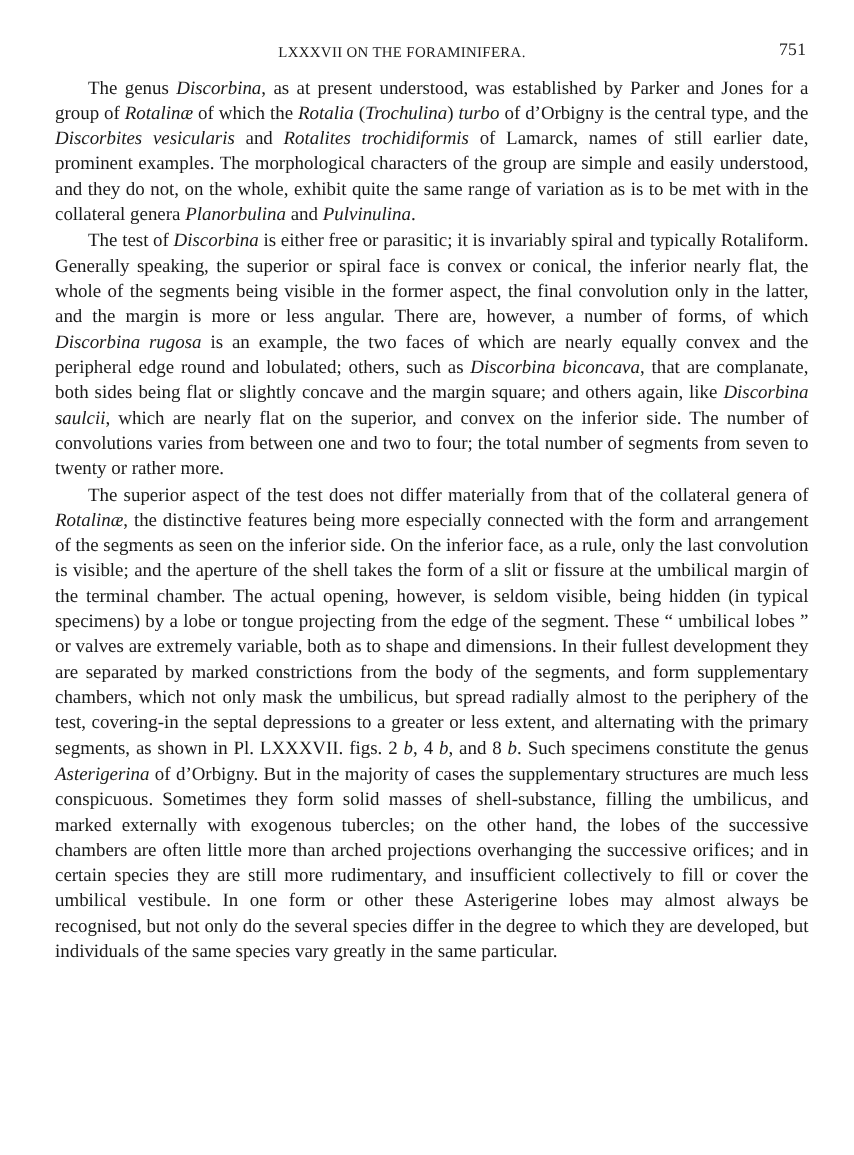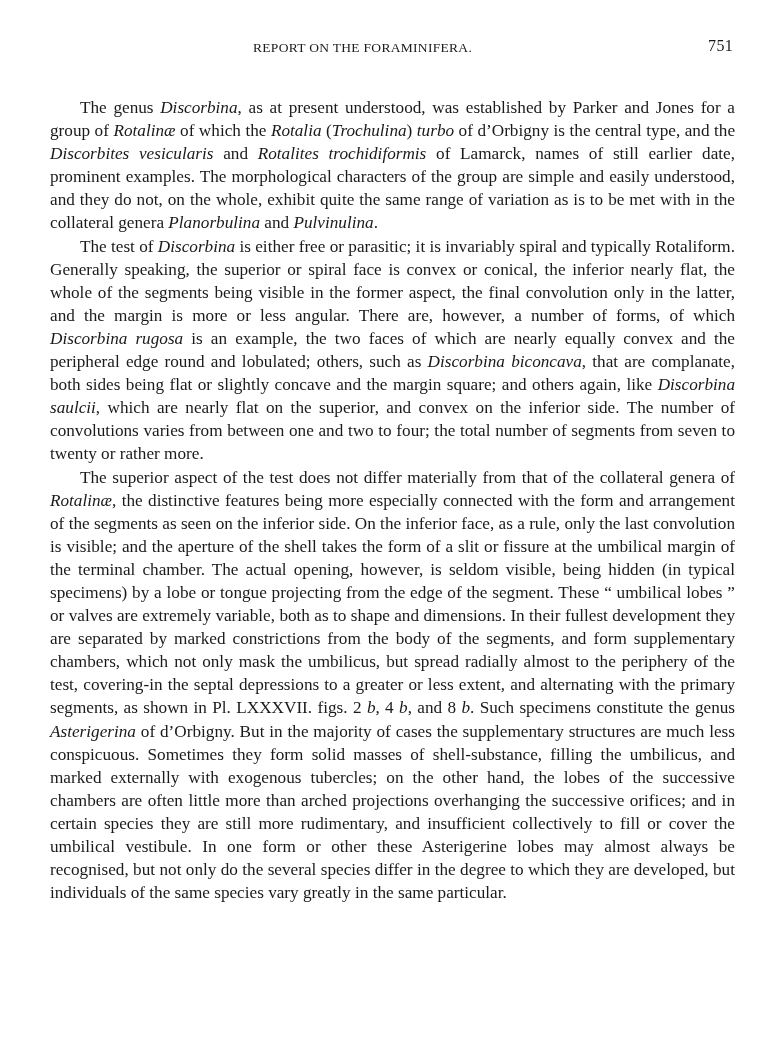--- a/index.html
+++ b/index.html
@@ -2,30 +2,30 @@
 <html><head>
 <meta charset="utf-8">
 <style>
   html, body { margin: 0; padding: 0; background: #ffffff; }
   body { width: 776px; height: 1050px; position: relative; overflow: hidden;
          font-family: "Liberation Serif", "DejaVu Serif", serif; color: #1a1a1a; }
   .page { position: absolute; left: 50px; top: 34px; width: 685px; }
   .header { position: relative; height: 30px; font-size: 13.5px; letter-spacing: 0.3px; }
   .header .title { position: absolute; left: 203px; top: 6px; }
   .header .num { position: absolute; right: 2px; top: 3px; font-size: 16px; }
-  .body { margin-top: 32px; font-size: 17.2px; line-height: 23.1px; text-align: justify; }
+  .body { margin-top: 4px; font-size: 17.2px; line-height: 23.1px; text-align: justify; }
   .body p { margin: 0; text-indent: 30px; }
   i { font-style: italic; }
 </style>
 </head>
 <body>
 
 <div class="page">
   <div class="header">
-    <span class="title">REPORT ON THE FORAMINIFERA.</span>
+    <span class="title">LXXXVII ON THE FORAMINIFERA.</span>
     <span class="num">751</span>
   </div>
   <div class="body">
     <p><span>The genus </span><i>Discorbina</i><span>, as at present understood, was established by Parker and Jones for a group of </span><i>Rotalinæ</i><span> of which the </span><i>Rotalia</i><span> (</span><i>Trochulina</i><span>) </span><i>turbo</i><span> of d’Orbigny is the central type, and the </span><i>Discorbites vesicularis</i><span> and </span><i>Rotalites trochidiformis</i><span> of Lamarck, names of still earlier date, prominent examples. The morphological characters of the group are simple and easily understood, and they do not, on the whole, exhibit quite the same range of variation as is to be met with in the collateral genera </span><i>Planorbulina</i><span> and </span><i>Pulvinulina</i><span>.</span></p>
     <p><span>The test of </span><i>Discorbina</i><span> is either free or parasitic; it is invariably spiral and typically Rotaliform. Generally speaking, the superior or spiral face is convex or conical, the inferior nearly flat, the whole of the segments being visible in the former aspect, the final convolution only in the latter, and the margin is more or less angular. There are, however, a number of forms, of which </span><i>Discorbina rugosa</i><span> is an example, the two faces of which are nearly equally convex and the peripheral edge round and lobulated; others, such as </span><i>Discorbina biconcava</i><span>, that are complanate, both sides being flat or slightly concave and the margin square; and others again, like </span><i>Discorbina saulcii</i><span>, which are nearly flat on the superior, and convex on the inferior side. The number of convolutions varies from between one and two to four; the total number of segments from seven to twenty or rather more.</span></p>
     <p><span>The superior aspect of the test does not differ materially from that of the collateral genera of </span><i>Rotalinæ</i><span>, the distinctive features being more especially connected with the form and arrangement of the segments as seen on the inferior side. On the inferior face, as a rule, only the last convolution is visible; and the aperture of the shell takes the form of a slit or fissure at the umbilical margin of the terminal chamber. The actual opening, however, is seldom visible, being hidden (in typical specimens) by a lobe or tongue projecting from the edge of the segment. These “ umbilical lobes ” or valves are extremely variable, both as to shape and dimensions. In their fullest development they are separated by marked constrictions from the body of the segments, and form supplementary chambers, which not only mask the umbilicus, but spread radially almost to the periphery of the test, covering-in the septal depressions to a greater or less extent, and alternating with the primary segments, as shown in Pl. LXXXVII. figs. 2 </span><i>b</i><span>, 4 </span><i>b</i><span>, and 8 </span><i>b</i><span>. Such specimens constitute the genus </span><i>Asterigerina</i><span> of d’Orbigny. But in the majority of cases the supplementary structures are much less conspicuous. Sometimes they form solid masses of shell-substance, filling the umbilicus, and marked externally with exogenous tubercles; on the other hand, the lobes of the successive chambers are often little more than arched projections overhanging the successive orifices; and in certain species they are still more rudimentary, and insufficient collectively to fill or cover the umbilical vestibule. In one form or other these Asterigerine lobes may almost always be recognised, but not only do the several species differ in the degree to which they are developed, but individuals of the same species vary greatly in the same particular.</span></p>
   </div>
 </div>
 
 </body></html>

